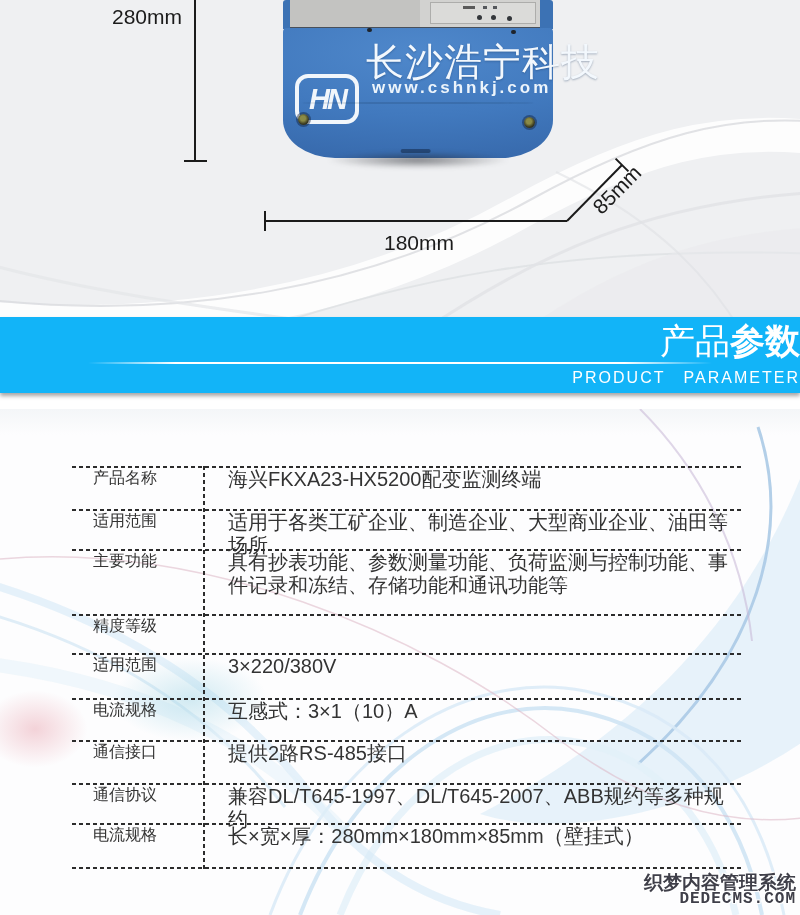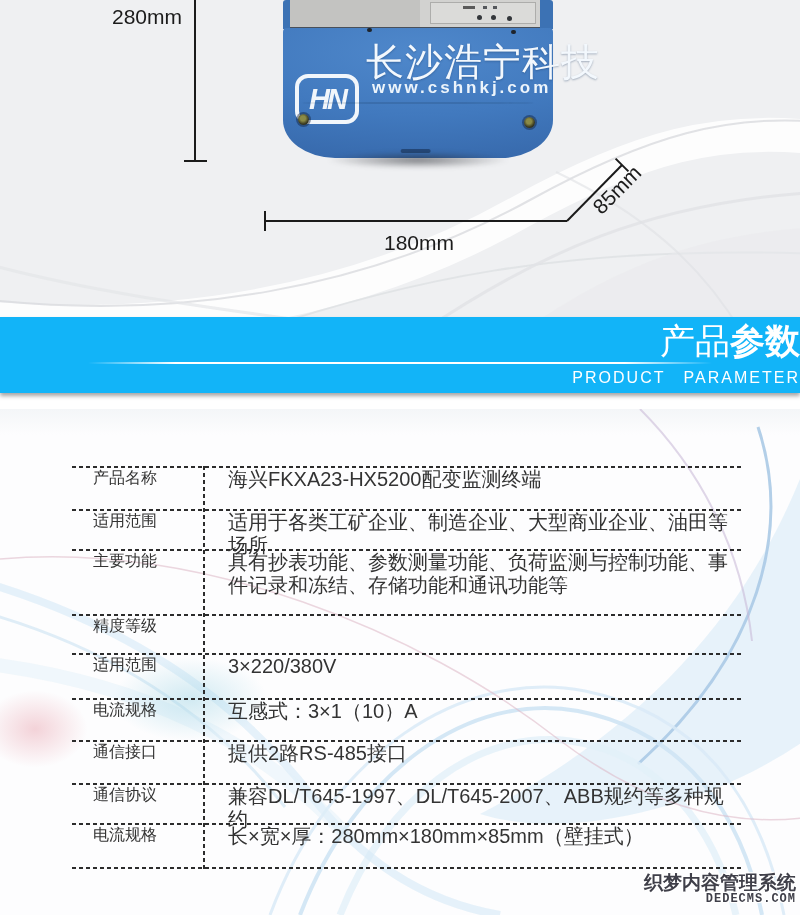--- a/index.html
+++ b/index.html
@@ -67,21 +67,21 @@
   .dash-h{height:2px;background:repeating-linear-gradient(90deg,#2c2c2c 0 4px,transparent 4px 7px);}
   .spec-row{display:flex;}
   .spec-label{width:131px;box-sizing:border-box;padding-left:21px;font-size:16px;color:#333;flex:none;}
   .spec-value{flex:1;padding-left:25px;font-size:20px;color:#333;line-height:23px;}
   .dash-v{position:absolute;left:131px;top:0;bottom:0;width:2px;
     background:repeating-linear-gradient(180deg,#2c2c2c 0 4px,transparent 4px 7px);}
   
   .watermark{position:absolute;right:4px;bottom:8px;text-align:right;line-height:15px;cursor:pointer;}
   .watermark .wm1{font-size:19px;font-weight:bold;color:#3f3f49;
     text-shadow:-1px -1px 0 #fff,1px -1px 0 #fff,-1px 1px 0 #fff,1px 1px 0 #fff,0 0 3px #fff;font-family:Liberation Mono, monospace;}
-  .watermark .wm2{font-family:"Liberation Mono",monospace;font-size:12px;font-weight:bold;letter-spacing:1px;color:#3f3f49;
+  .watermark .wm2{font-family:"Liberation Mono",monospace;font-size:16px;font-weight:bold;letter-spacing:1px;color:#3f3f49;
     text-shadow:-1px -1px 0 #fff,1px -1px 0 #fff,-1px 1px 0 #fff,1px 1px 0 #fff,0 0 3px #fff;}
 </style>
 </head>
 <body>
 
 <div id="stage">
 
   <div class="photo-section">
 
     <svg width="800" height="333" viewBox="0 0 800 333">

